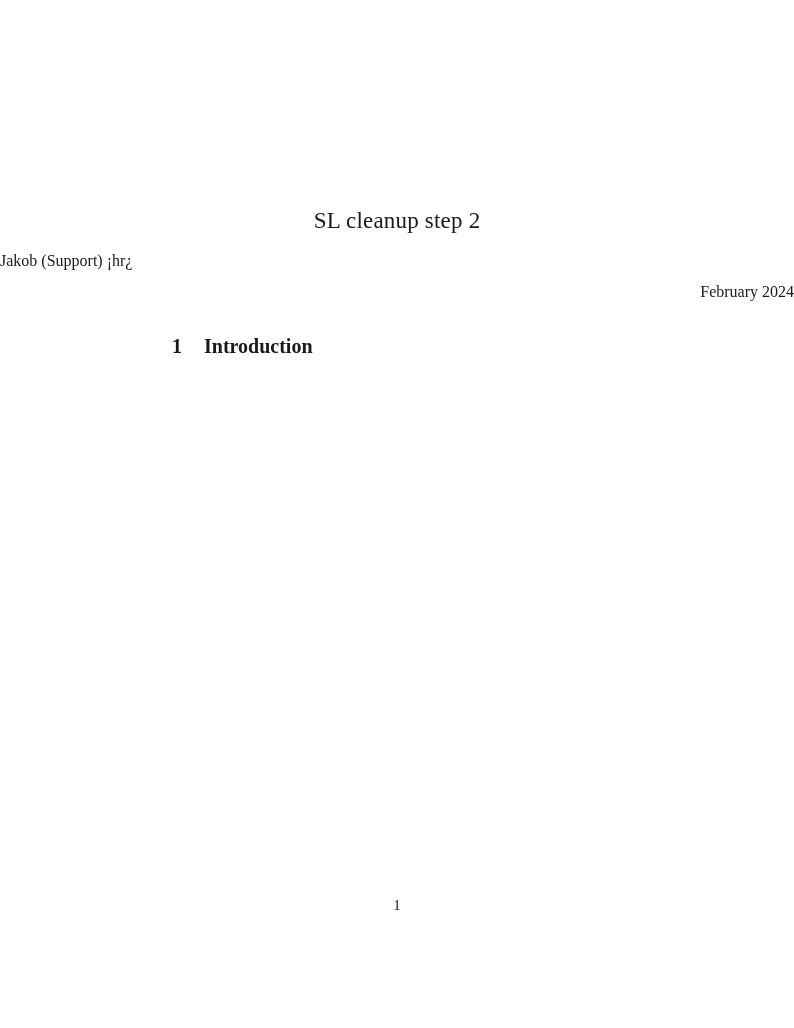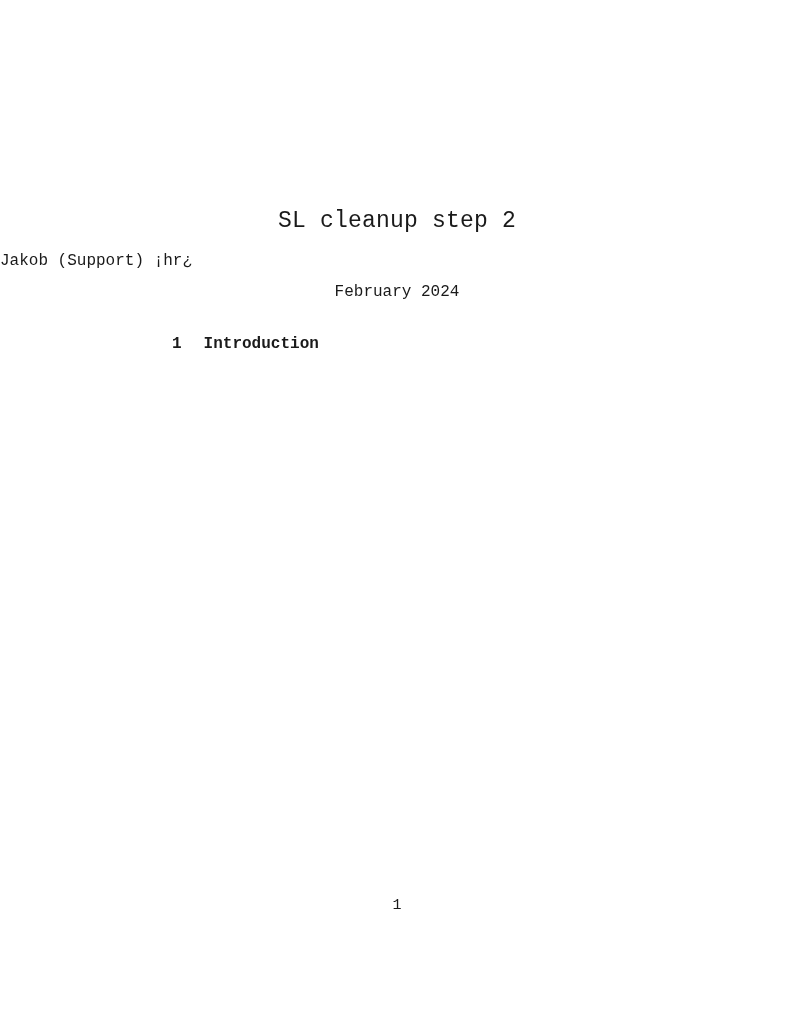--- a/index.html
+++ b/index.html
@@ -6,21 +6,21 @@
     margin: 0;
     padding: 0;
     background: #ffffff;
   }
   .page {
     position: relative;
     width: 794px;
     height: 1028px;
     background: #ffffff;
     color: #1a1a1a;
-    font-family: Liberation Mono, monospace;
+    font-family: Liberation Serif, serif;
     overflow: hidden;
   }
   .doc-title {
     position: absolute;
     top: 208px;
     left: 0;
     width: 100%;
     text-align: center;
     font-size: 23px;
     font-weight: 400;
@@ -33,29 +33,29 @@
     width: 100%;
     text-align: left;
     font-size: 16px;
     font-weight: 400;
   }
   .doc-date {
     position: absolute;
     top: 283px;
     left: 0;
     width: 100%;
-    text-align: center;
+    text-align: right;
     font-size: 16px;
     font-weight: 400;
   }
   .section-heading {
     position: absolute;
     top: 335px;
     left: 172px;
-    font-size: 16px;
+    font-size: 20px;
     font-weight: 700;
     white-space: nowrap;
   }
   .section-number {
     display: inline-block;
   }
   .section-label {
     display: inline-block;
     margin-left: 22px;
   }

